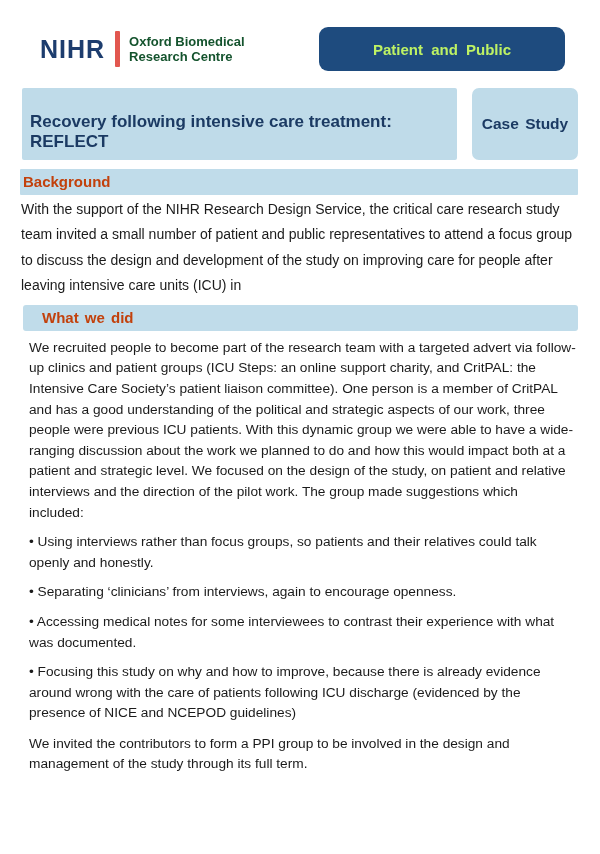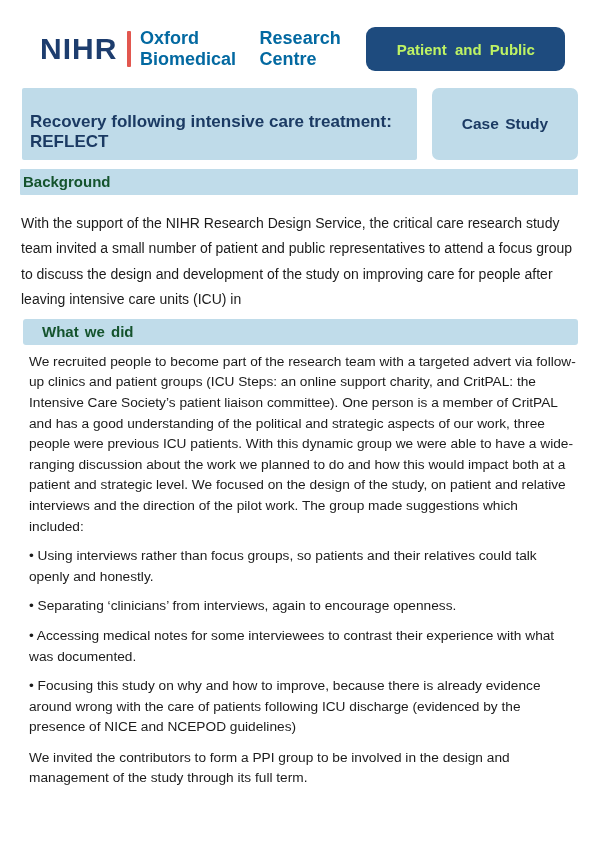--- a/index.html
+++ b/index.html
@@ -12,60 +12,60 @@
     overflow:hidden;
     box-sizing:border-box;
   }
   
   .topbar{
     display:flex;justify-content:space-between;align-items:center;
     margin:27px 35px 0 40px;
   }
   .logo{display:flex;align-items:center;}
   .logo-nihr{
-    font-size:30px;font-weight:bold;color:#1d3d6e;letter-spacing:1px;line-height:1;
+    font-size:25px;font-weight:bold;color:#1d3d6e;letter-spacing:1px;line-height:1;
   }
   .logo-divider{
     width:5px;height:36px;background:#e2574f;margin:0 9px 0 10px;border-radius:1px;
   }
   .logo-org{
-    display:flex;flex-direction:row;justify-content:center;
-    font-size:18px;font-weight:bold;color:#0369a1;line-height:1.18;
+    display:flex;flex-direction:column;justify-content:center;
+    font-size:13px;font-weight:bold;color:#14532d;line-height:1.18;
   }
   .badge{
     width:246px;height:44px;border-radius:9px;background:#1e4b7e;
     display:flex;align-items:center;justify-content:center;
     color:#bef264;font-weight:bold;font-size:15px;word-spacing:4px;
   }
   
   .title-row{
     display:flex;gap:15px;margin:17px 22px 0 22px;
   }
   .title-band{
     flex:1;background:#bfdbe9;border-radius:2px;
     padding:24px 4px 7px 8px;
     font-size:17px;font-weight:bold;color:#1b3a63;line-height:1.2;
   }
   .tag-band{
-    width:146px;background:#bfdbe9;border-radius:7px;
+    width:106px;background:#bfdbe9;border-radius:7px;
     display:flex;align-items:center;justify-content:center;
     font-size:15.5px;font-weight:bold;color:#1b3a63;word-spacing:2px;
   }
   
   .h-band{
     background:#c0dcea;
-    color:#14532d;font-weight:bold;font-size:15px;
+    color:#c2410c;font-weight:bold;font-size:15px;
     padding:4px 8px 4px 3px;line-height:1.2;word-spacing:2px;
     border-radius:1px;
   }
   .band-bg{margin:9px 22px 0 20px;padding-left:3px;}
   .band-wwd{margin:6px 22px 0 23px;padding-left:19px;border-radius:3px;}
   
   .bg-body{
-    margin:16px 26px 0 21px;
+    margin:2px 26px 0 21px;
     font-size:14px;line-height:25.5px;color:#1b1b1b;
   }
   .wwd-text{
     margin:7px 24px 0 29px;
     font-size:13.7px;line-height:20.6px;color:#1b1b1b;
   }
   .wwd-bullet{margin-top:9px;}
   .wwd-outro{margin-top:10px;}
   p{padding:0;}
 </style>

